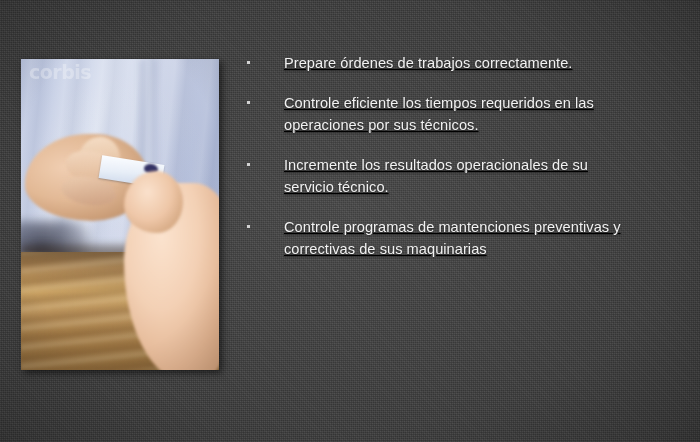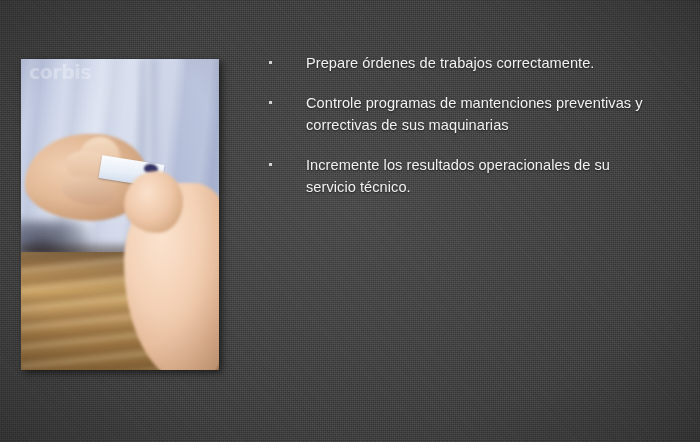--- a/index.html
+++ b/index.html
@@ -265,23 +265,24 @@
     font-weight: bold;
     letter-spacing: -0.5px;
     color: rgba(255,255,255,0.30);
     font-family: "DejaVu Sans", sans-serif;
     user-select: none;
   }
 
   
   .bullets {
     position: absolute;
-    left: 264px;
+    left: 242px;
     top: 52px;
     width: 420px;
+    text-decoration: underline;
   }
   .bullet-row {
     display: flex;
     align-items: flex-start;
     margin-bottom: 18px;
   }
   .bullet-mark {
     width: 42px;
     flex: 0 0 42px;
     color: #cfcfcf;
@@ -342,27 +343,32 @@
 
   <div class="bullets">
 
     <div class="bullet-row">
       <div class="bullet-mark"><i></i></div>
       <div class="bullet-text">Prepare órdenes de trabajos correctamente.</div>
     </div>
 
 
 
+    <div class="bullet-row">
+      <div class="bullet-mark"><i></i></div>
+      <div class="bullet-text">Controle eficiente los tiempos requeridos en las
+operaciones por sus técnicos.</div>
+    </div>
+
+    <div class="bullet-row">
+      <div class="bullet-mark"><i></i></div>
+      <div class="bullet-text">Incremente los resultados operacionales de su
+servicio técnico.</div>
+    </div>
 
     <div class="bullet-row">
       <div class="bullet-mark"><i></i></div>
       <div class="bullet-text">Controle programas de mantenciones preventivas y
 correctivas de sus maquinarias</div>
     </div>
 
-    <div class="bullet-row">
-      <div class="bullet-mark"><i></i></div>
-      <div class="bullet-text">Incremente los resultados operacionales de su
-servicio técnico.</div>
-    </div>
-
   </div>
 </div>
 
 </body></html>

